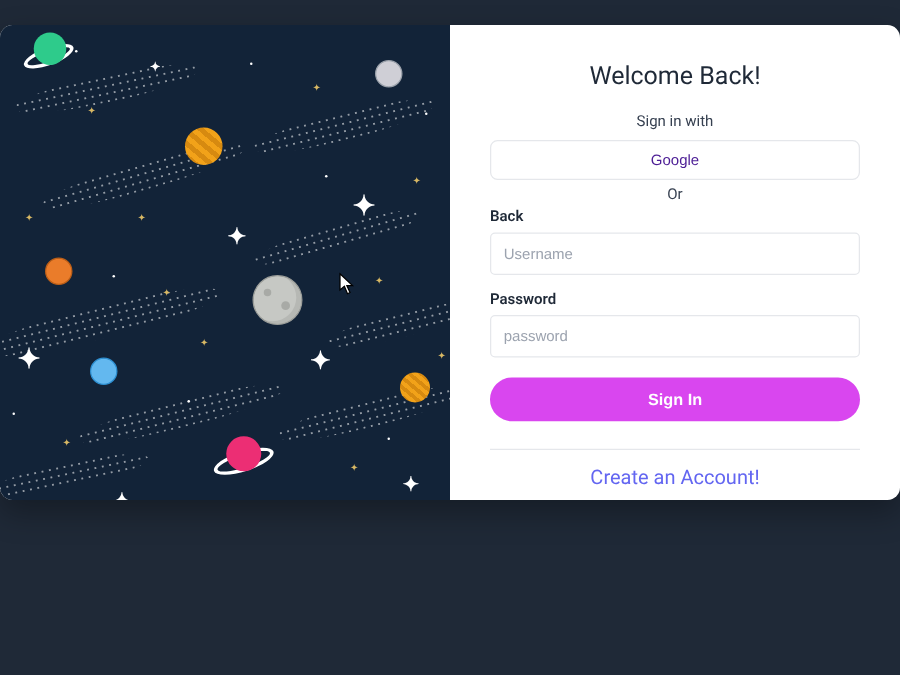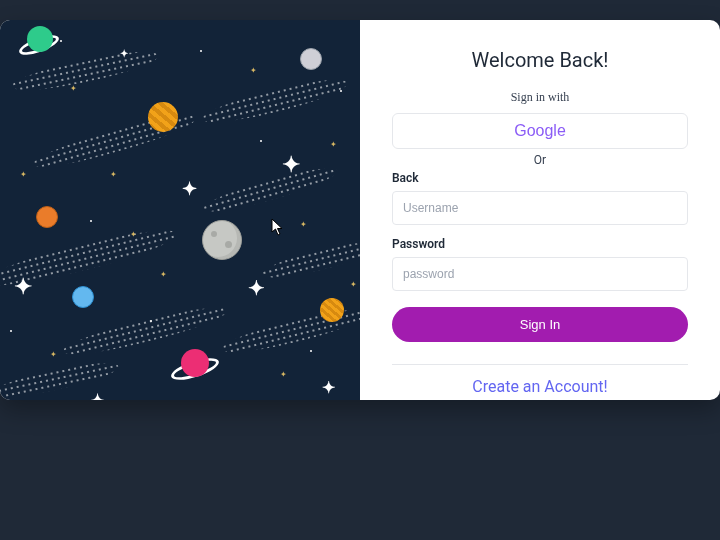--- a/index.html
+++ b/index.html
@@ -39,30 +39,29 @@
   font-size: 20px;
   font-weight: 400;
   color: #1f2937;
   margin-bottom: 18px;
 }
 .signin-with {
   text-align: center;
   font-size: 12px;
   color: #374151;
   margin-bottom: 8px;
-  font-family: Liberation Serif, serif;
 }
 .oauth-btn {
   width: 100%;
   padding: 8px;
   border: 1px solid #e5e7eb;
   border-radius: 6px;
   background: #fff;
-  font-size: 16px;
-  color: #8b5cf6;
+  font-size: 12px;
+  color: #4c1d95;
   text-align: center;
   cursor: pointer;
 }
 .or {
   text-align: center;
   font-size: 12px;
   color: #374151;
   margin: 4px 0;
 }
 .field-label {
@@ -77,26 +76,26 @@
   border: 1px solid #e5e7eb;
   border-radius: 4px;
   font-size: 12px;
   color: #374151;
   margin-bottom: 12px;
 }
 .text-input::placeholder { color: #9ca3af; }
 .primary-btn {
   width: 100%;
   padding: 10px;
-  background: #a21caf;
+  background: #d946ef;
   color: #fff;
   border: none;
   border-radius: 999px;
   font-size: 13px;
-  font-weight: 400;
+  font-weight: 700;
   cursor: pointer;
   margin-top: 4px;
 }
 .divider {
   border: none;
   border-top: 1px solid #e5e7eb;
   margin: 22px 0 12px 0;
 }
 .link {
   text-align: center;

